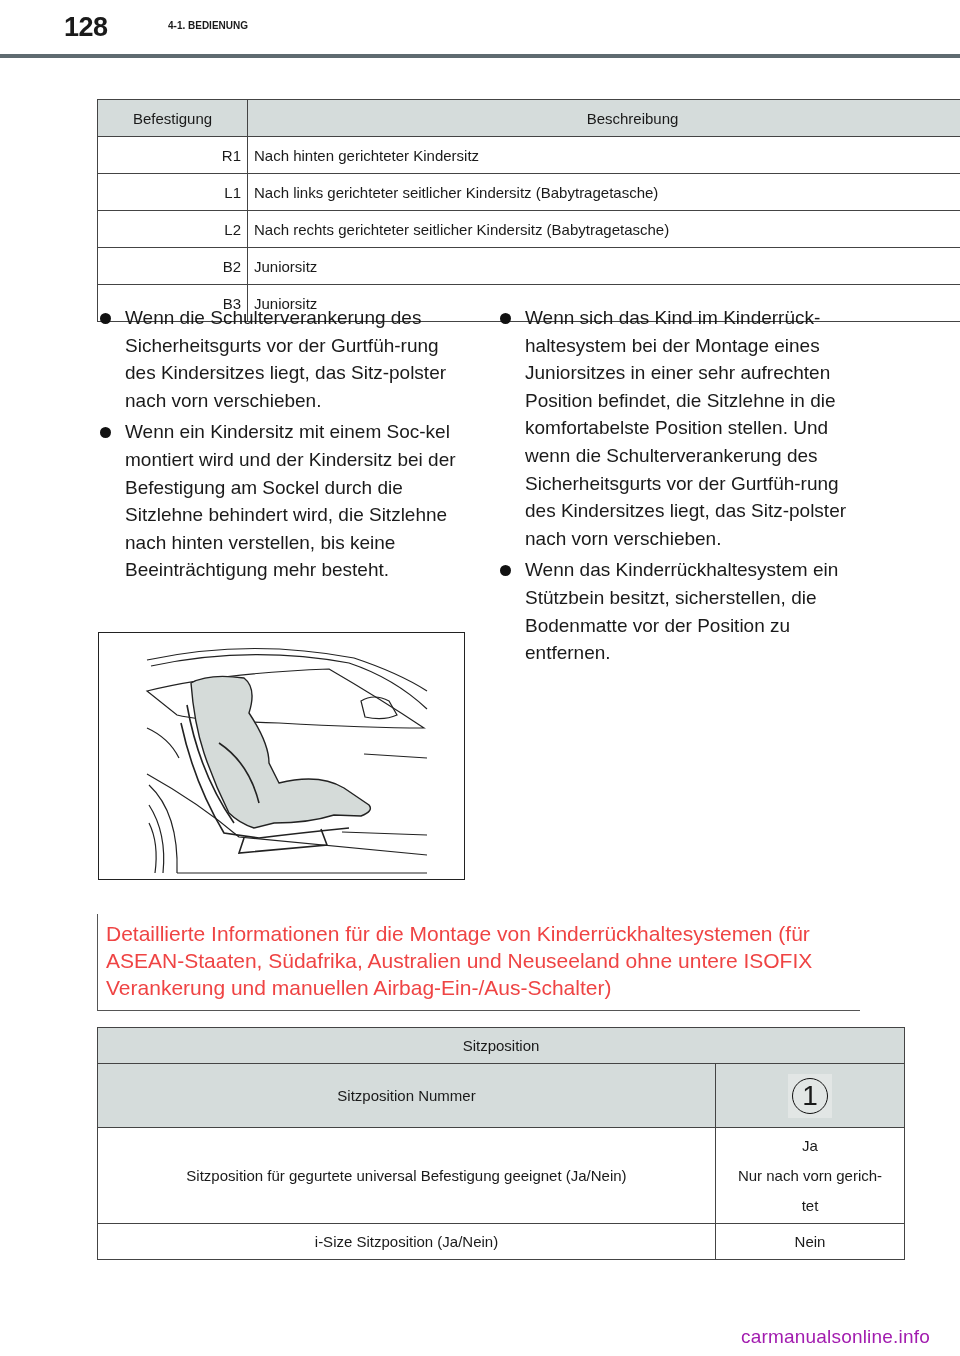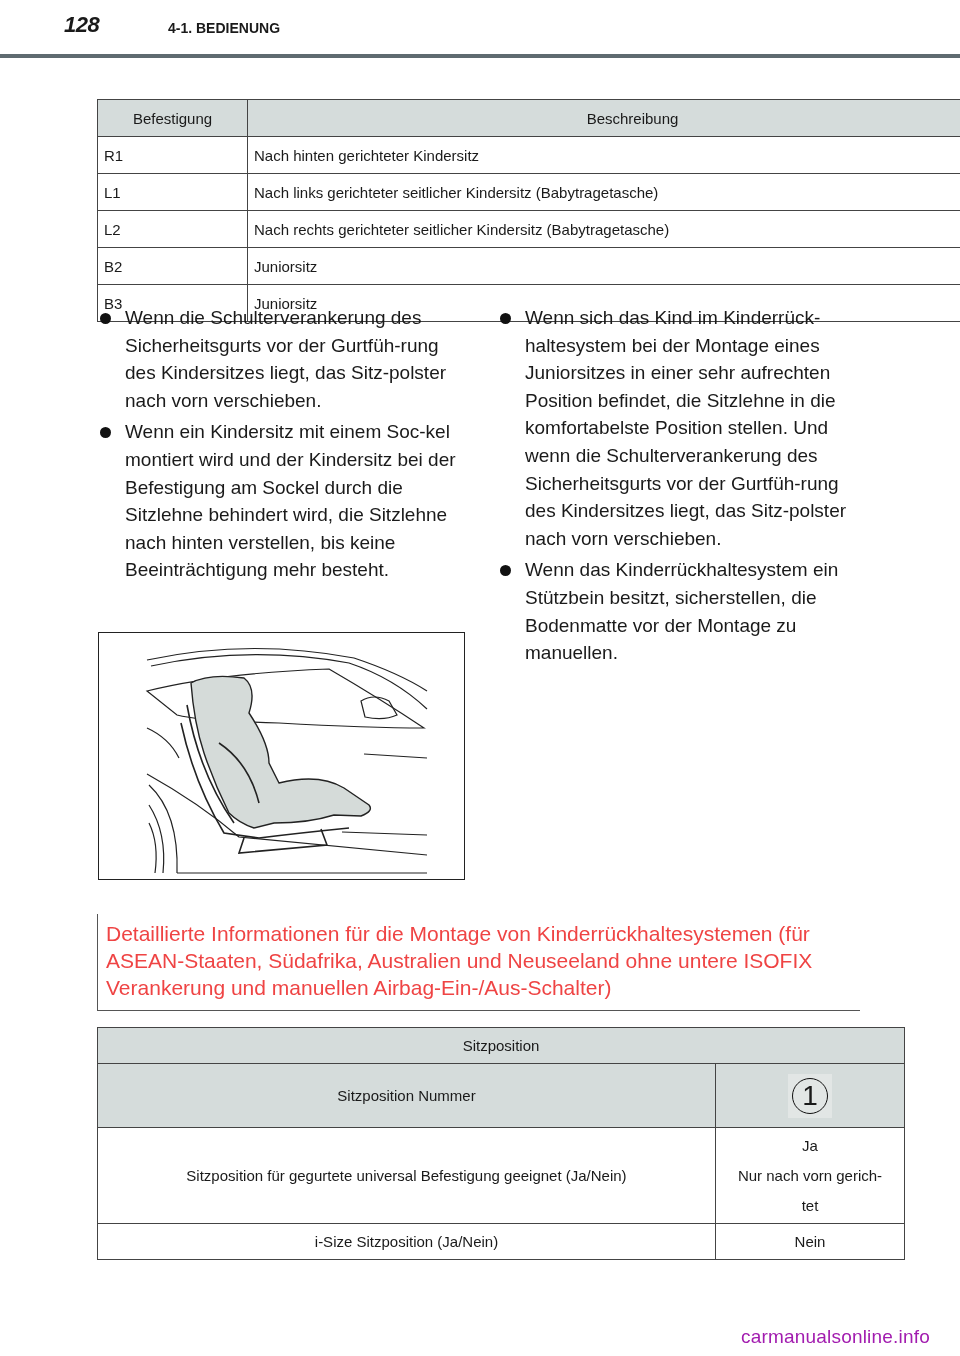--- a/index.html
+++ b/index.html
@@ -2,35 +2,35 @@
 <html><head>
   <meta charset="utf-8">
   <style>
     html, body { margin: 0; padding: 0; background: #ffffff; }
     body {
       width: 960px; height: 1356px; position: relative; overflow: hidden;
       font-family: "Liberation Sans", sans-serif; color: #1a1a1a;
     }
     .page-number {
       position: absolute; left: 64px; top: 12px;
-      font-size: 22px; font-weight: bold; letter-spacing: -0.5px; font-style: italic;
+      font-size: 27px; font-weight: bold; letter-spacing: -0.5px;
     }
     .section-title {
       position: absolute; left: 168px; top: 20px;
-      font-size: 14px; font-weight: bold;
+      font-size: 10px; font-weight: bold;
     }
     .header-rule {
       position: absolute; left: 0; top: 54px; width: 960px; height: 4px;
       background: #5f6b70;
     }
     table { border-collapse: collapse; position: absolute; }
     .t1 { left: 97px; top: 75px; width: 921px; font-size: 15px; margin-top: 24px; }
     .t1 th, .t1 td { border: 1px solid #444; height: 36px; padding: 0 6px; }
     .t1 th { background: #d5dcdb; font-weight: normal; text-align: center; }
-    .t1 td.code { text-align: left; width: 137px; }
+    .t1 td.code { text-align: right; width: 137px; }
     .t1 td.desc { text-align: left; }
     .col { position: absolute; font-size: 19px; line-height: 27.6px; }
     .col ul { list-style: none; margin: 0; padding: 0; }
     .col li { position: relative; padding-left: 28px; margin-bottom: 4px; }
     .col li .bullet {
       position: absolute; left: 3px; top: 9px; width: 11px; height: 11px;
       border-radius: 50%; background: #111;
     }
     .col-left { left: 97px; top: 304px; width: 370px; }
     .col-right { left: 497px; top: 304px; width: 370px; }
@@ -121,21 +121,21 @@
 </div>
 
 <div class="col col-right">
   <ul>
     <li>
       <span class="bullet"></span>
       <span>Wenn sich das Kind im Kinderrück-haltesystem bei der Montage eines Juniorsitzes in einer sehr aufrechten Position befindet, die Sitzlehne in die komfortabelste Position stellen. Und wenn die Schulterverankerung des Sicherheitsgurts vor der Gurtfüh-rung des Kindersitzes liegt, das Sitz-polster nach vorn verschieben.</span>
     </li>
     <li>
       <span class="bullet"></span>
-      <span>Wenn das Kinderrückhaltesystem ein Stützbein besitzt, sicherstellen, die Bodenmatte vor der Montage zu manuellen.</span>
+      <span>Wenn das Kinderrückhaltesystem ein Stützbein besitzt, sicherstellen, die Bodenmatte vor der Position zu entfernen.</span>
     </li>
   </ul>
 </div>
 
 <div class="figure">
   <svg width="365" height="246" viewBox="0 0 365 246">
     <g fill="none" stroke="#222" stroke-width="1.2">
 
       <path d="M48 27 Q150 5 255 25 Q300 40 328 58"></path>
       <path d="M52 33 Q150 12 250 30 Q295 45 328 76"></path>

